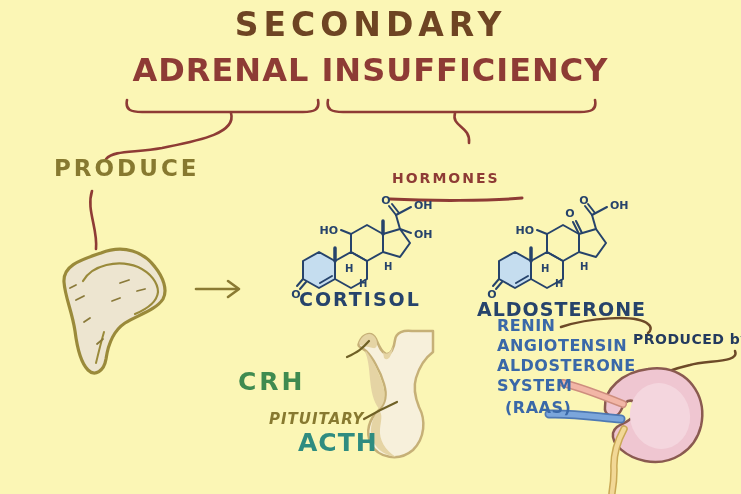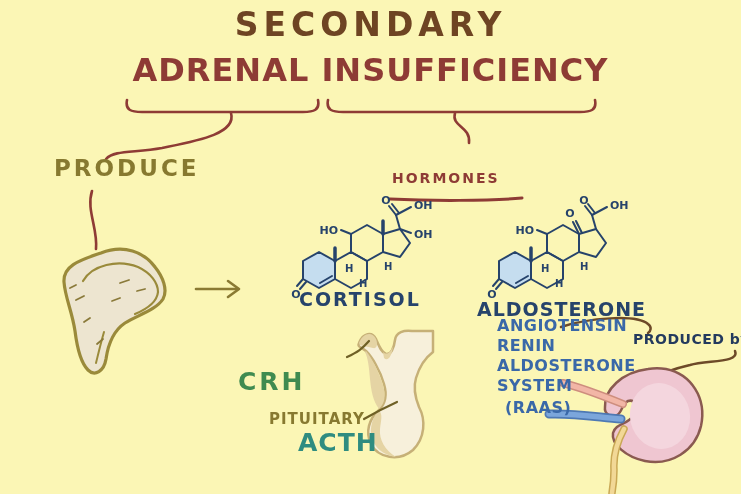--- a/index.html
+++ b/index.html
@@ -11,21 +11,21 @@
   .centered{left:50%;transform:translateX(-50%);}
   #t-secondary{top:7px;font-size:33px;letter-spacing:5px;color:#6E4423;}
   #t-adrenal{top:53px;font-size:32px;letter-spacing:1px;color:#8E3B35;}
   #t-glands{left:54px;top:156px;font-size:23px;letter-spacing:3px;color:#877930;}
   #t-dont{left:317px;top:145px;font-size:19px;letter-spacing:1px;color:#8E3B35;}
   #t-hormones{left:392px;top:171px;font-size:14px;letter-spacing:2px;color:#8E3B35;}
   #t-cortisol{left:299px;top:289px;font-size:19px;letter-spacing:2px;color:#26436B;}
   #t-aldosterone{left:477px;top:299px;font-size:19px;letter-spacing:1px;color:#26436B;}
   #t-hypothalamus{left:212px;top:350px;font-size:15px;letter-spacing:.5px;color:#877930;}
   #t-crh{left:238px;top:368px;font-size:25px;letter-spacing:3px;color:#3F8B50;}
-  #t-pituitary{left:269px;top:411px;font-size:15px;letter-spacing:1px;color:#877930;}
+  #t-pituitary{left:269px;top:411px;font-size:15px;letter-spacing:1px;color:#877930;font-style:italic;}
   #t-acth{left:298px;top:429px;font-size:25px;letter-spacing:1px;color:#2F8C80;}
   #raas-block{left:497px;top:316px;font-size:16px;letter-spacing:.5px;color:#3A68A8;}
   #raas-block .raas-line{line-height:20px;}
   #raas-block .raas-abbrev{margin-left:8px;margin-top:2px;line-height:20px;}
   #t-produced{left:633px;top:332px;font-size:14px;letter-spacing:.5px;color:#233A5E;}
   svg text{font-family:"DejaVu Sans","Liberation Sans",sans-serif;font-weight:bold;fill:#26436B;}
   #art{position:absolute;left:0;top:0;}
 </style>
 </head>
 <body>
@@ -161,22 +161,22 @@
   <div class="lbl" id="t-hormones">HORMONES</div>
 
   <div class="lbl" id="t-cortisol">CORTISOL</div>
   <div class="lbl" id="t-aldosterone">ALDOSTERONE</div>
 
   <div class="lbl" id="t-crh">CRH</div>
   <div class="lbl" id="t-pituitary">PITUITARY</div>
   <div class="lbl" id="t-acth">ACTH</div>
 
   <div class="lbl" id="raas-block">
+    <div class="raas-line">RENIN</div>
     <div class="raas-line">ANGIOTENSIN</div>
-    <div class="raas-line">RENIN</div>
     <div class="raas-line">ALDOSTERONE</div>
     <div class="raas-line">SYSTEM</div>
     <div class="raas-abbrev">(RAAS)</div>
   </div>
 
   <div class="lbl" id="t-produced">PRODUCED by</div>
 
 </div>
 
 </body></html>

